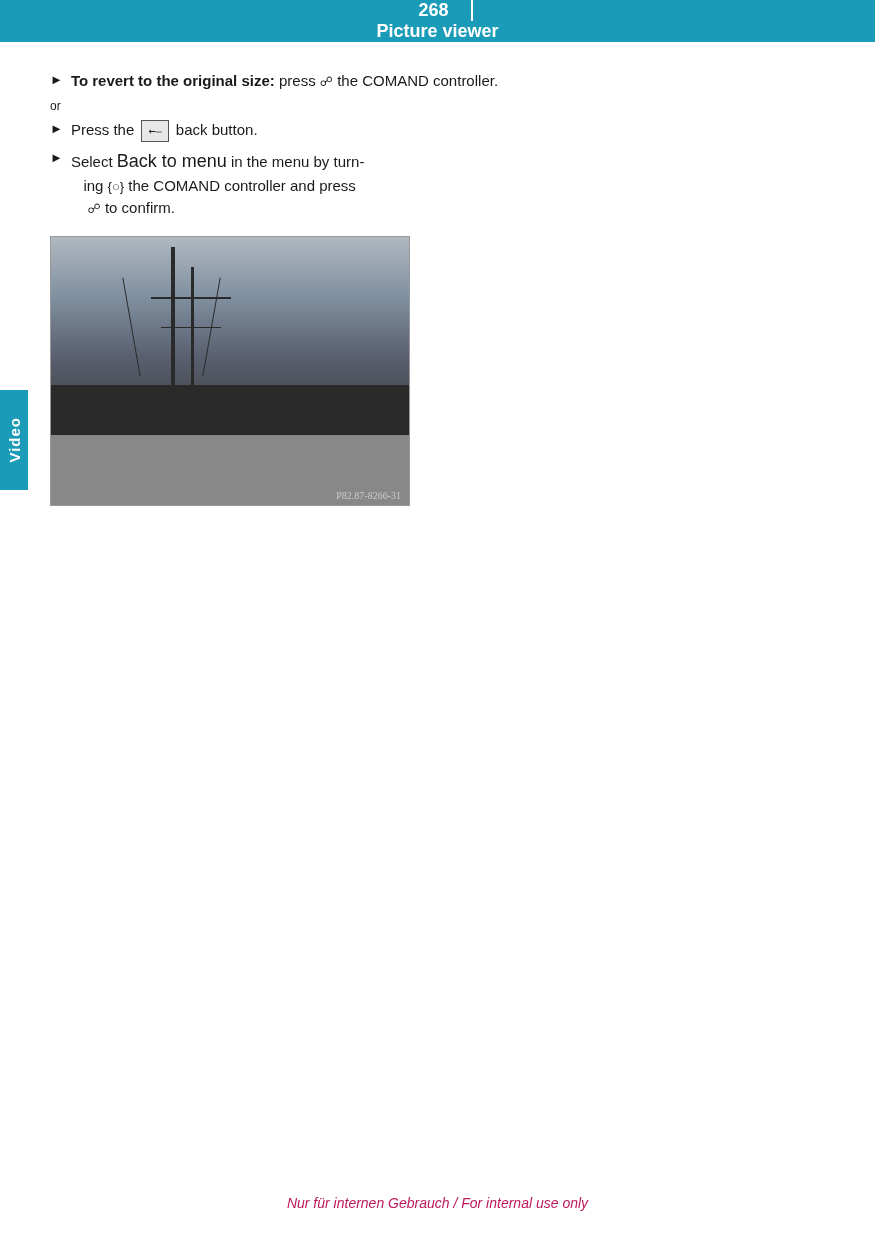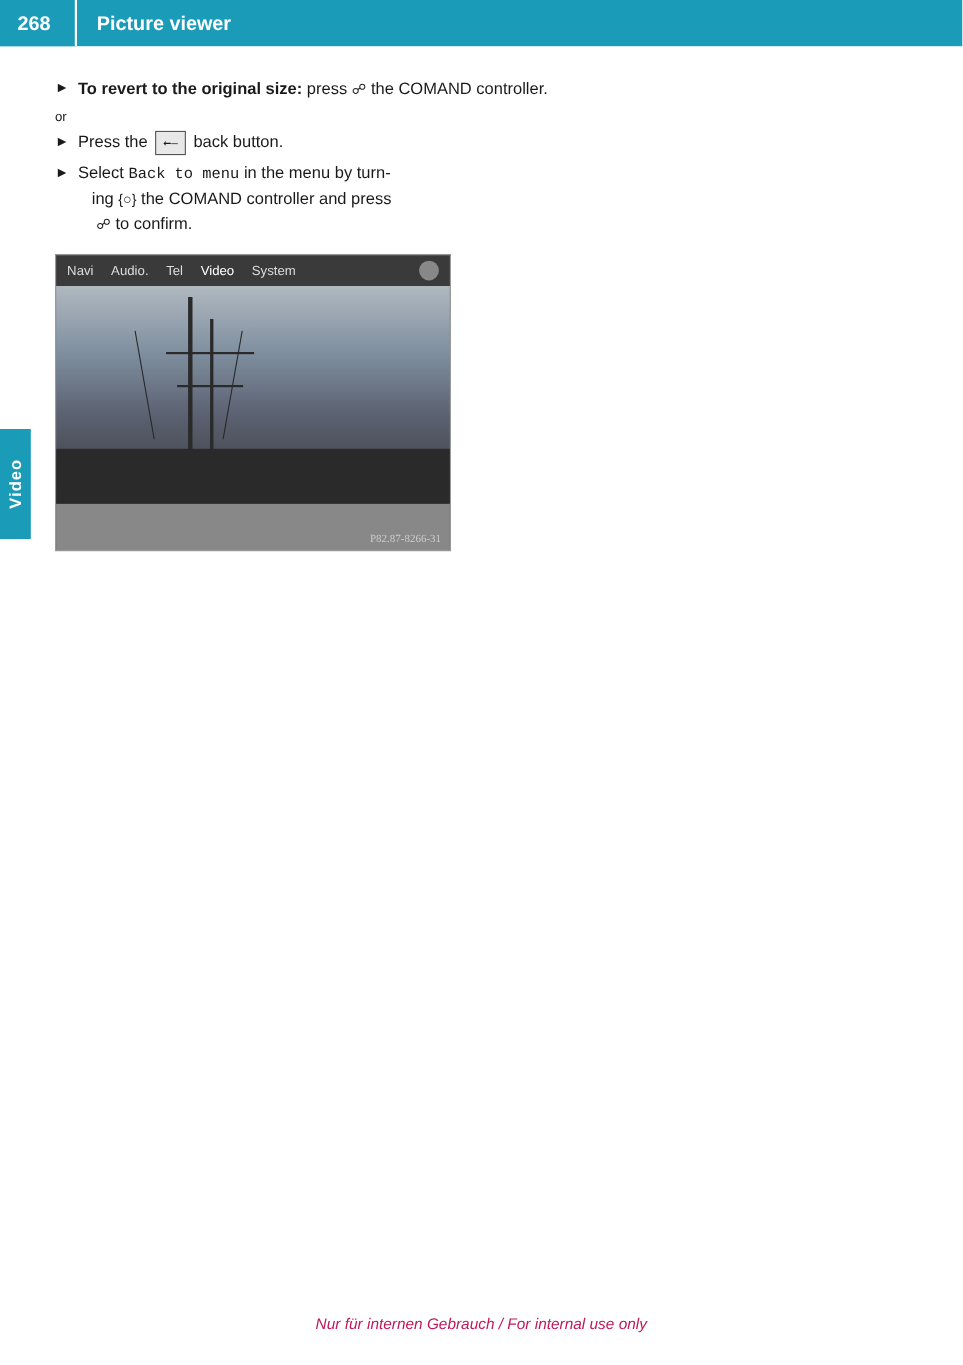--- a/index.html
+++ b/index.html
@@ -18,20 +18,21 @@
       position: relative;
     }
 
     
     .header-bar {
       display: flex;
       align-items: center;
       background: #1a9bb8;
       height: 42px;
       padding: 0 0 0 0;
+      flex-direction: column;
     }
 
     .header-page-number {
       background: #1a9bb8;
       color: #ffffff;
       font-weight: bold;
       font-size: 18px;
       padding: 0 16px;
       height: 100%;
       display: flex;
@@ -129,22 +130,22 @@
       font-weight: bold;
       font-size: 15px;
       padding: 5px 10px;
       margin: 22px 0 14px 0;
       display: inline-block;
       width: 380px;
     }
 
     
     .menu-text {
-      font-family: Liberation Mono, monospace;
-      font-size: 14px;
+      font-family: Liberation Sans, sans-serif;
+      font-size: 18px;
       color: #1a1a1a;
     }
 
     
     .screenshot-container {
       margin-top: 16px;
       width: 360px;
       height: 270px;
       background: #666;
       border: 1px solid #999;
@@ -300,30 +301,20 @@
       <span>&nbsp;&nbsp;&nbsp;</span>
       <span class="ctrl-icon">☍</span>
       <span> to confirm.</span>
     </span>
   </div>
 
   
   <div class="screenshot-container">
     <div class="comand-screen">
 
-      <div class="comand-top-bar">
-        <div class="comand-top-bar-left">
-          <span class="comand-nav-item">Navi</span>
-          <span class="comand-nav-item">Audio.</span>
-          <span class="comand-nav-item">Tel</span>
-          <span class="comand-nav-item active">Video</span>
-          <span class="comand-nav-item">System</span>
-        </div>
-        <div class="comand-top-right"></div>
-      </div>
 
       <div class="comand-image-area">
 
         <div class="mast-shape" style="left:120px; top:10px; width:4px; height:160px;"></div>
         <div class="mast-shape" style="left:140px; top:30px; width:3px; height:140px;"></div>
         <div class="mast-shape" style="left:100px; top:60px; width:80px; height:2px;"></div>
         <div class="mast-shape" style="left:110px; top:90px; width:60px; height:1.5px;"></div>
 
         <div class="mast-shape" style="left:80px; top:40px; width:1px; height:100px; transform: rotate(-10deg);"></div>
         <div class="mast-shape" style="left:160px; top:40px; width:1px; height:100px; transform: rotate(10deg);"></div>

